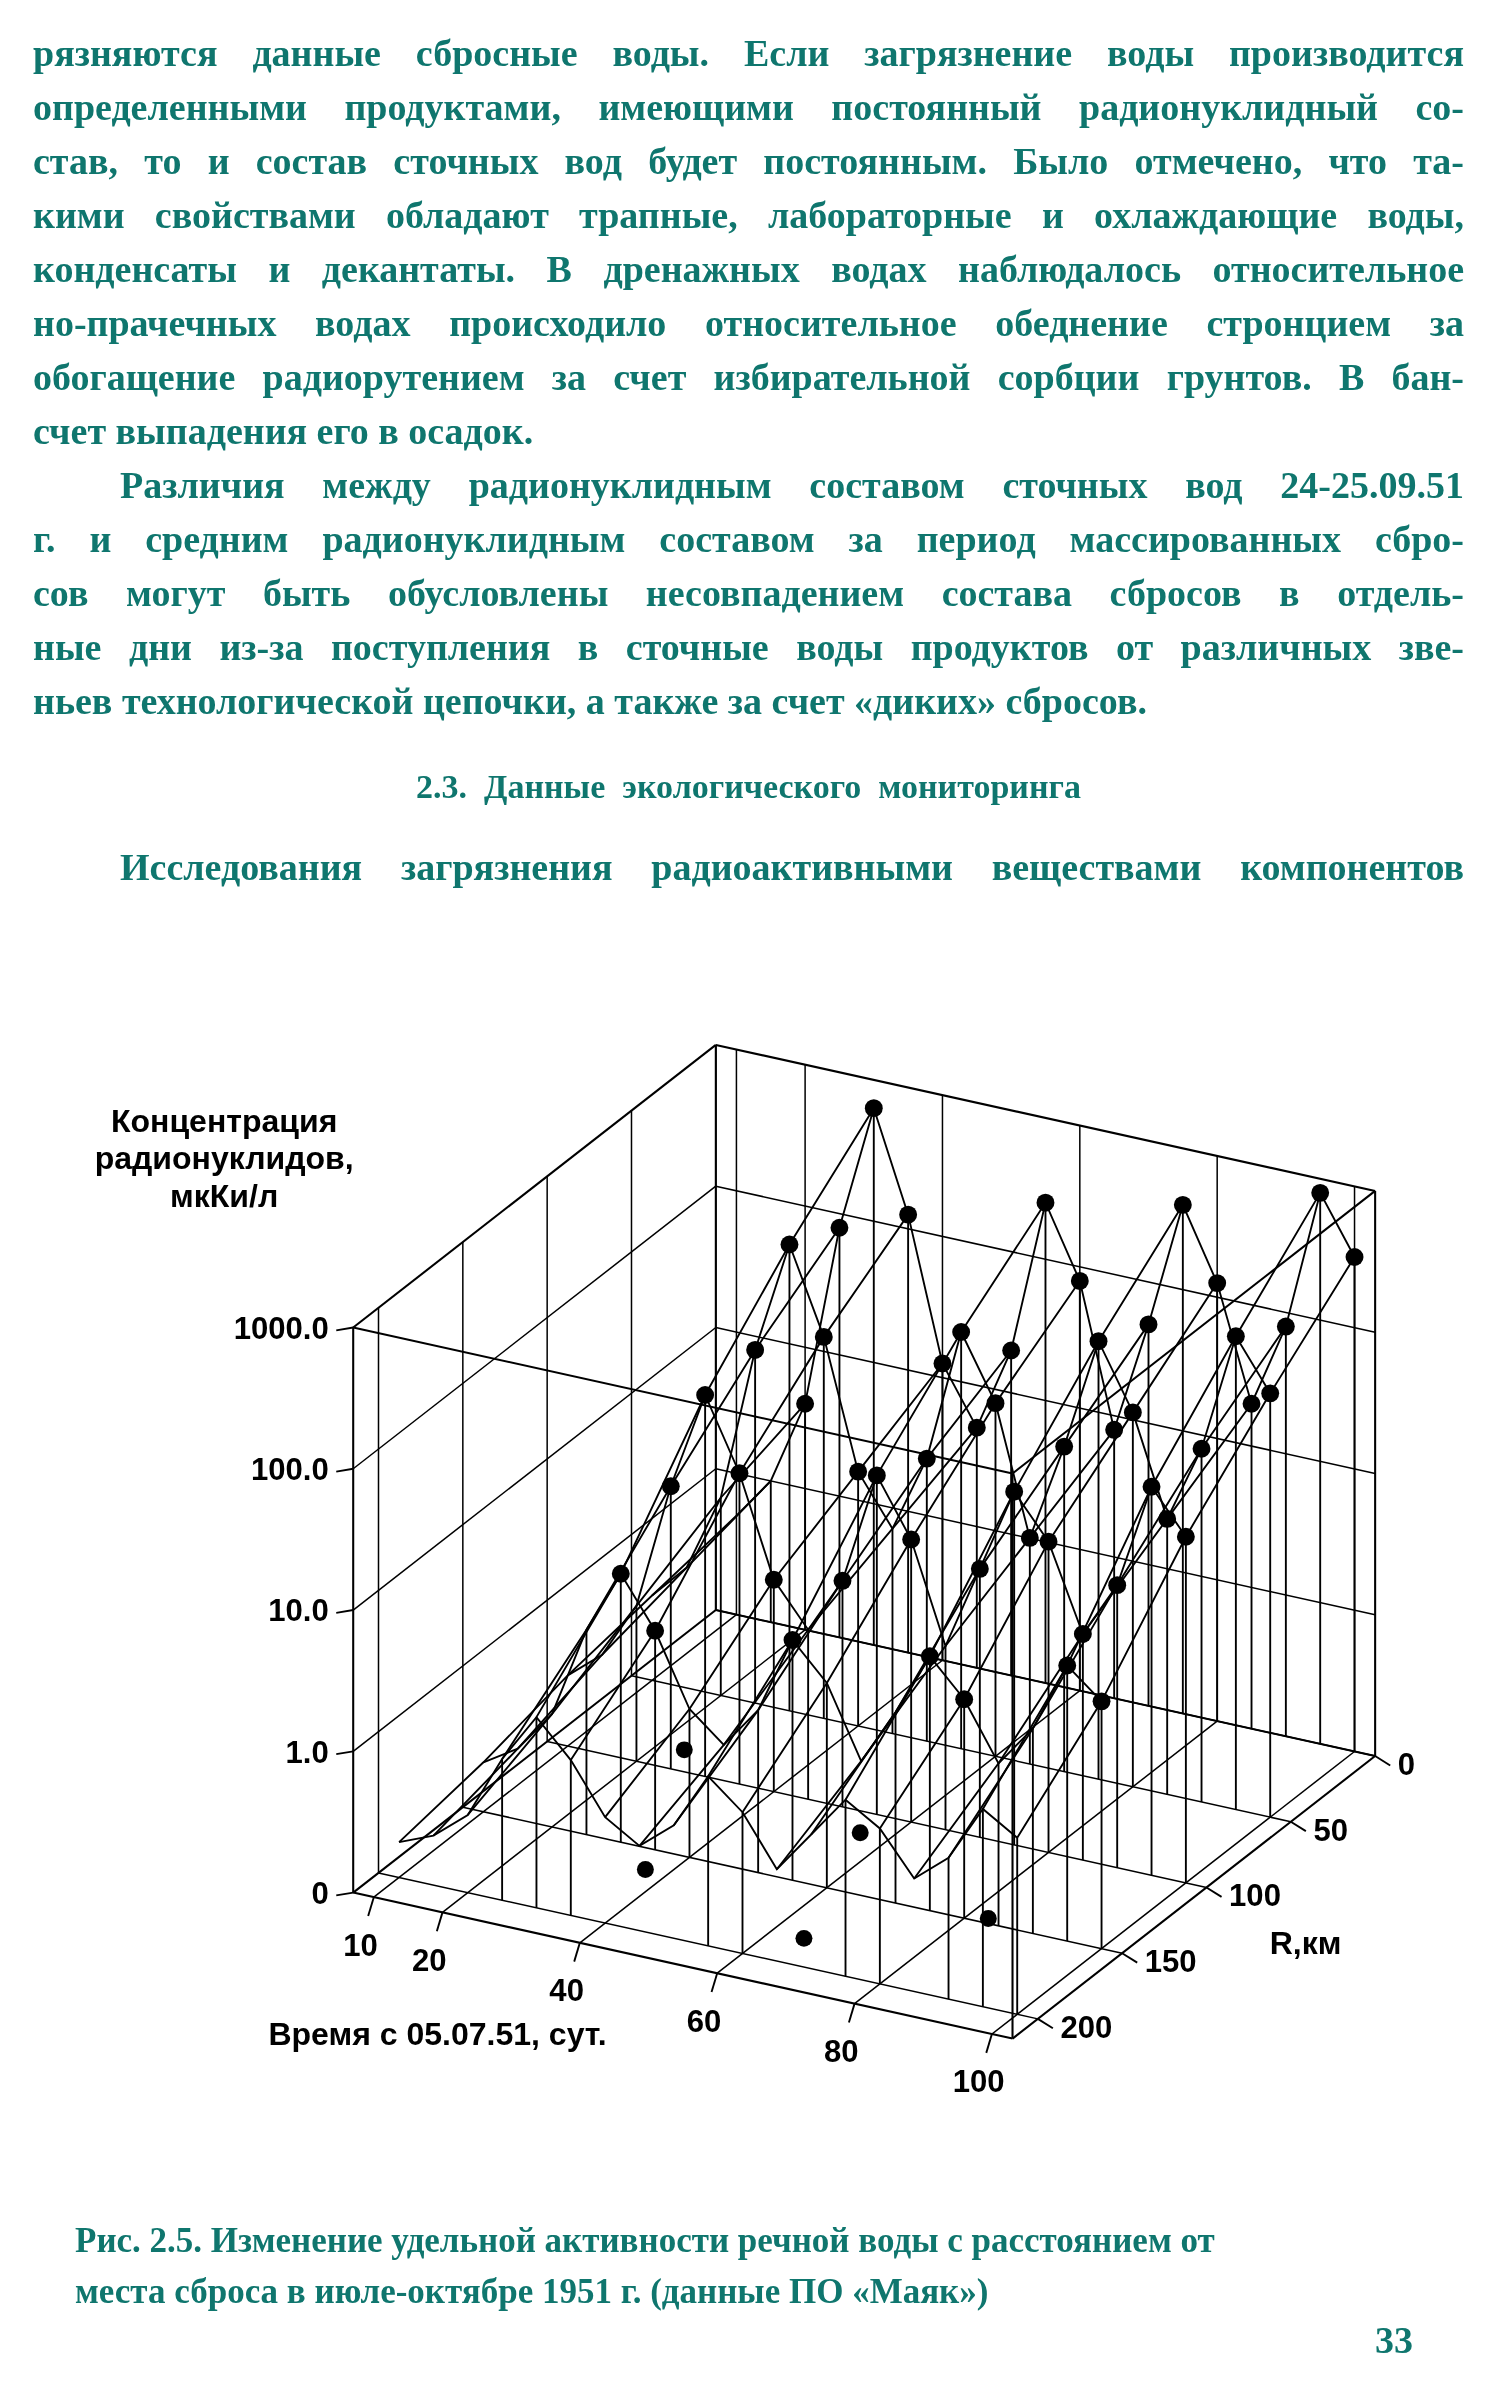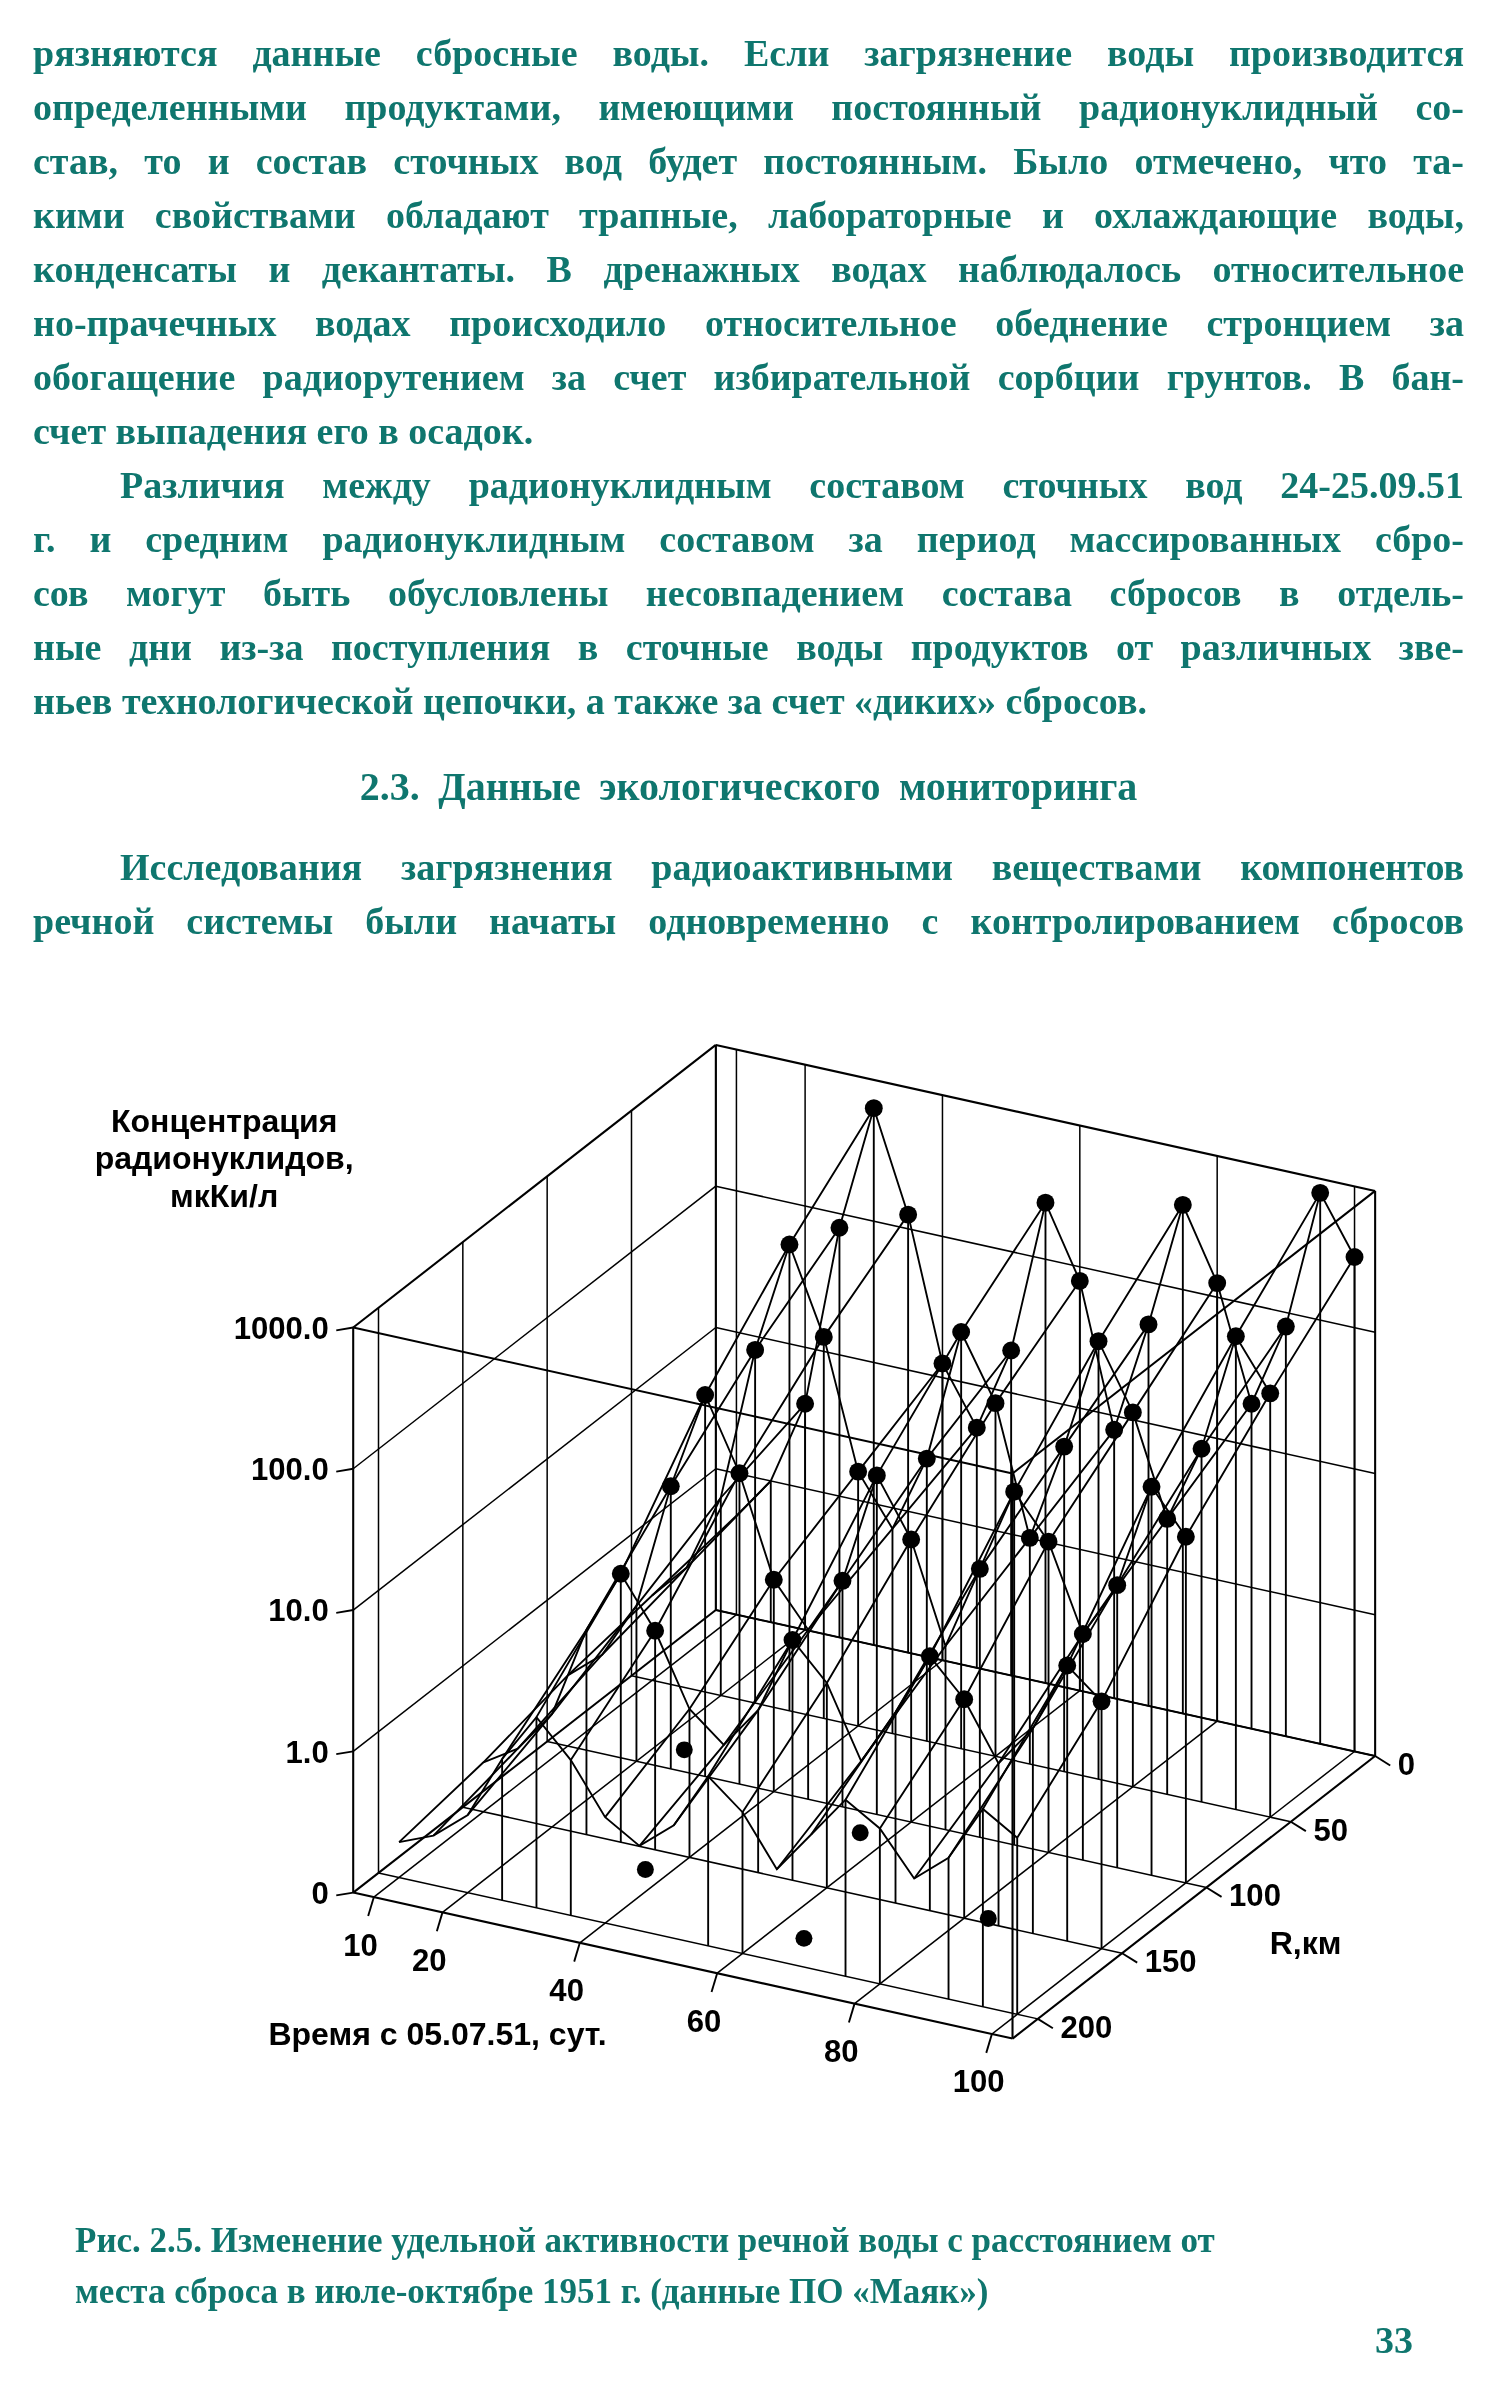--- a/index.html
+++ b/index.html
@@ -17,21 +17,21 @@
   }
   .line{
     text-align:justify;
     text-align-last:justify;
     white-space:normal;
   }
   .line.last{text-align-last:left;}
   .line.indent{text-indent:87px;}
   .heading{
     text-align:center;text-align-last:center;
-    font-weight:700;font-size:40px;
+    font-weight:700;font-size:34px;
     word-spacing:8.5px;
     margin:32px 0 26px 0;
   }
   .chart-wrap{position:absolute;top:1026px;left:0;width:1507px;height:1121px;}
   .caption{
     position:absolute;top:2215px;left:75px;width:1356px;
     font-size:35px;font-weight:600;line-height:51px;
   }
   .caption .cap-prefix{font-weight:700;}
   .page-number{
@@ -59,21 +59,20 @@
     <div>
       <div class="line indent">Различия между радионуклидным составом сточных вод 24-25.09.51</div>
       <div class="line">г. и средним радионуклидным составом за период массированных сбро-</div>
       <div class="line">сов могут быть обусловлены несовпадением состава сбросов в отдель-</div>
       <div class="line">ные дни из-за поступления в сточные воды продуктов от различных зве-</div>
       <div class="line last">ньев технологической цепочки, а также за счет «диких» сбросов.</div>
     </div>
     <div class="heading">2.3. Данные экологического мониторинга</div>
     <div>
       <div class="line indent">Исследования загрязнения радиоактивными веществами компонентов</div>
-      <div class="line">речной системы были начаты одновременно с контролированием сбросов</div>
     </div>
   </div>
 
   <div class="chart-wrap">
     <svg id="chart-svg" width="1507" height="1121" viewBox="0 0 1600 1190" font-family="Liberation Sans, DejaVu Sans, sans-serif">
         <line x1="375" y1="770" x2="760" y2="470" stroke="#000" stroke-width="1.6"></line>
         <line x1="375" y1="620" x2="760" y2="320" stroke="#000" stroke-width="1.6"></line>
         <line x1="375" y1="470" x2="760" y2="170" stroke="#000" stroke-width="1.6"></line>
         <line x1="760" y1="620" x2="760" y2="20" stroke="#000" stroke-width="1.6"></line>
         <line x1="670.4651162790698" y1="689.7674418604652" x2="670.4651162790698" y2="89.76744186046517" stroke="#000" stroke-width="1.6"></line>

